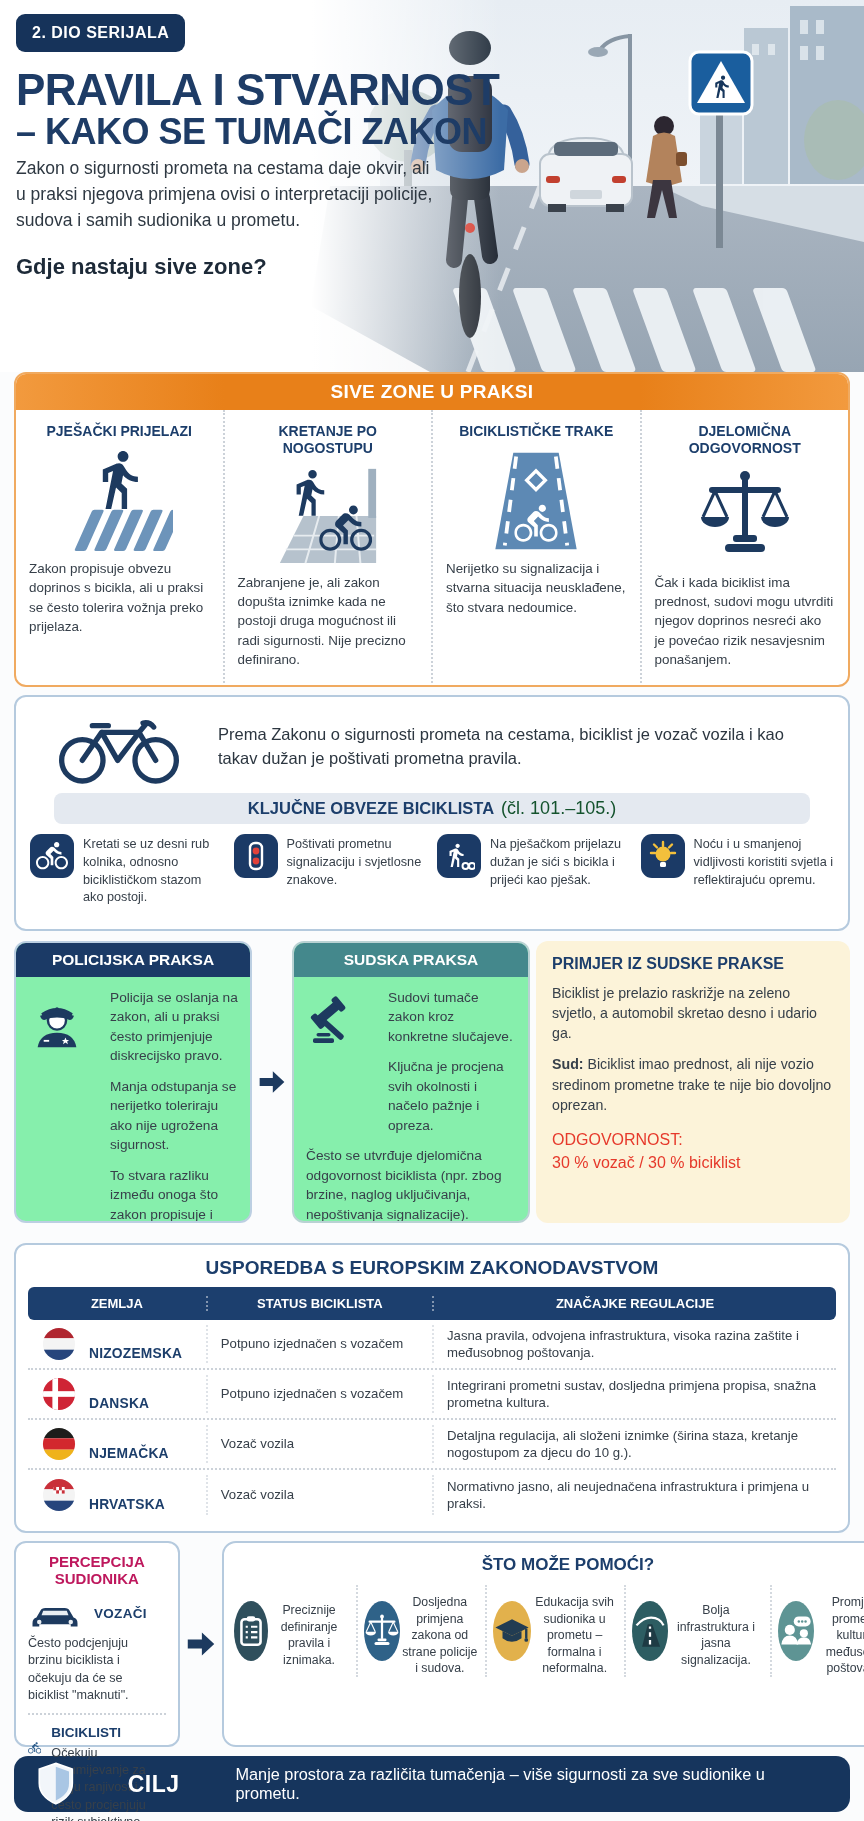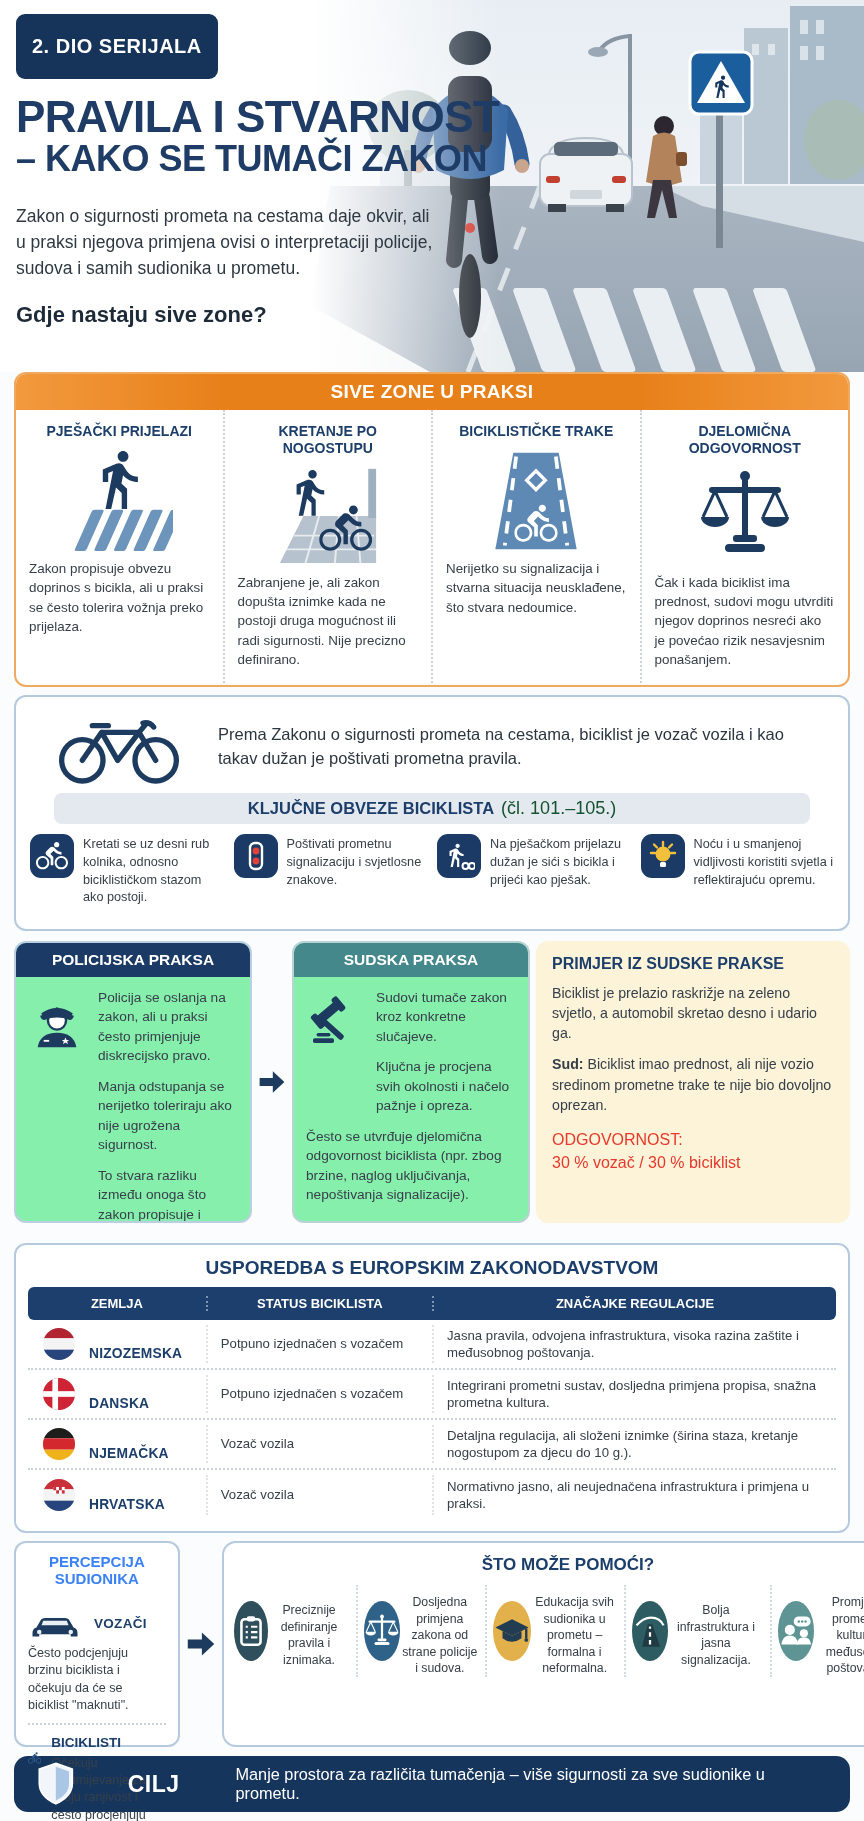--- a/index.html
+++ b/index.html
@@ -4,25 +4,25 @@
 <style>
   *{margin:0;padding:0;box-sizing:border-box}
   html,body{background:#fff}
   body{width:864px;font-family:"Liberation Sans",sans-serif;color:#333}
   .page{width:864px;height:1821px;overflow:hidden;background:#fbfcfd;padding-bottom:9px}
   
   .hero{position:relative;height:372px;background:#fff;overflow:hidden}
   .hero-art{position:absolute;top:0;left:0}
   .hero-fade{position:absolute;inset:0;background:linear-gradient(90deg,#fff 0%,#fff 36%,rgba(255,255,255,0) 58%)}
   .hero-content{position:relative;z-index:2;padding:14px 0 0 16px;width:500px}
-  .badge{display:inline-block;background:#16335a;color:#fff;font-weight:bold;font-size:20px;letter-spacing:.5px;padding:21px 16px;border-radius:9px}
+  .badge{display:inline-block;background:#16335a;color:#fff;font-weight:bold;font-size:16px;letter-spacing:.5px;padding:10px 16px;border-radius:9px}
   .title{margin-top:15px;color:#1e3c66;font-weight:bold;line-height:1.05;letter-spacing:-.5px}
   .title .t1{font-size:44px;display:block}
   .title .t2{font-size:36px;display:block}
-  .intro{margin-top:25px;font-size:17.5px;line-height:1.5;color:#2e3842;width:420px}
+  .intro{margin-top:4px;font-size:17.5px;line-height:1.5;color:#2e3842;width:420px}
   .question{margin-top:20px;font-size:22px;font-weight:bold;color:#1d2a38}
   
   section{margin:0 14px}
   .bar{height:36px;display:flex;align-items:center;justify-content:center;color:#fff;font-weight:bold;font-size:19px;letter-spacing:.3px}
   .navy{background:#1b3a66}
   .teal{background:#44888c}
   .orange{background:linear-gradient(90deg,#f29a3e,#e88019 25%,#e88019 75%,#f29a3e)}
   
   .gz-card{height:315px;border:2px solid #f0aa60;border-radius:12px;overflow:hidden;background:#fff;margin-bottom:8px}
   .gz-body{display:flex;height:277px}
@@ -44,21 +44,21 @@
   .ob-ic{flex:0 0 44px;height:44px;background:#1b3a66;border-radius:11px;display:flex;align-items:center;justify-content:center}
   .ob-tx{font-size:12.7px;line-height:1.4;color:#37404a;padding-top:2px}
   
   .pr-row{display:flex;gap:6px;height:282px;margin-bottom:20px;align-items:stretch}
   .pr-card{border-radius:12px;overflow:hidden;background:#86efac;height:282px}
   .pr-card.pol{width:238px;border:2px solid #bccfe2}
   .pr-card.sud{width:238px;border:2px solid #b9d2d3}
   .pr-arrow{width:28px;display:flex;align-items:center;justify-content:center}
   .pr-bar{height:34px;display:flex;align-items:center;justify-content:center;color:#fff;font-weight:bold;font-size:15.5px}
   .pr-body{padding:11px 12px;font-size:13.7px;line-height:1.42;color:#37404a}
-  .pr-flex{display:flex;gap:8px}
+  .pr-flex{display:flex;gap:20px}
   .pr-flex .pi{flex:0 0 62px;padding-top:4px}
   .pr-flex .pt p{margin-bottom:11px}
   .pr-body>p{margin-bottom:11px}
   .ex-card{flex:1;background:#fcf3d9;border-radius:12px;padding:14px 16px;height:282px}
   .ex-title{font-size:16px;font-weight:bold;color:#1c3e6b;margin-bottom:10px}
   .ex-card p{font-size:14.2px;line-height:1.42;color:#37404a;margin-bottom:11px}
   .ex-red{color:#e6392b;font-weight:normal;font-size:16px;line-height:1.45;margin-top:13px}
   
   .tb-card{height:290px;border:2px solid #b5cade;border-radius:12px;background:#fff;padding:10px 12px;margin-bottom:8px}
   .tb-title{text-align:center;font-size:19px;font-weight:bold;color:#1c3e6b;margin:2px 0 8px}
@@ -68,21 +68,21 @@
   .c1{width:22%}.c2{width:28%}.c3{width:50%}
   .tb-row{display:flex;align-items:center;border-bottom:2px dotted #ccd2d9;padding:5px 0;min-height:50px}
   .tb-row:last-child{border-bottom:none}
   .tb-row .c2,.tb-row .c3{border-left:2px dotted #dfe3e8;align-self:stretch;display:flex;align-items:center}
   .country{display:flex;align-items:flex-end;gap:13px;padding-left:14px}
   .country b{color:#1c3e6b;font-size:13.8px;letter-spacing:.2px}
   .cell{font-size:13.2px;line-height:1.32;color:#37404a;padding:0 13px}
   
   .bt-row{display:flex;gap:6px;height:206px;margin-bottom:9px;align-items:stretch}
   .pc-card{width:240px;border:2px solid #b5cade;border-radius:12px;background:#fff;padding:10px 12px}
-  .pc-title{text-align:center;font-size:15px;font-weight:bold;color:#3b82f6;margin-bottom:18px}
+  .pc-title{text-align:center;font-size:15px;font-weight:bold;color:#be185d;margin-bottom:8px}
   .pc-h{display:flex;align-items:center;gap:12px}
   .pc-h b{color:#1c3e6b;font-size:13.5px;letter-spacing:.3px}
   .pc-tx{font-size:12.6px;line-height:1.38;color:#37404a;margin-top:4px}
   .pc-sep{border:none;border-top:2px dotted #ccd2d9;margin:8px 0}
   .pc-b2{display:flex;gap:10px;align-items:flex-start}
   .bt-arrow{width:30px;display:flex;align-items:center;justify-content:center}
   .hp-card{flex:1;border:2px solid #b5cade;border-radius:14px;background:#fff;padding:8px 4px}
   .hp-title{text-align:center;font-size:17px;font-weight:bold;color:#1c3e6b;margin:4px 0 10px}
   .hp-items{display:flex}
   .hp-it{flex:1;display:flex;align-items:center;border-right:2px dotted #d4d9df;padding:0 6px}

